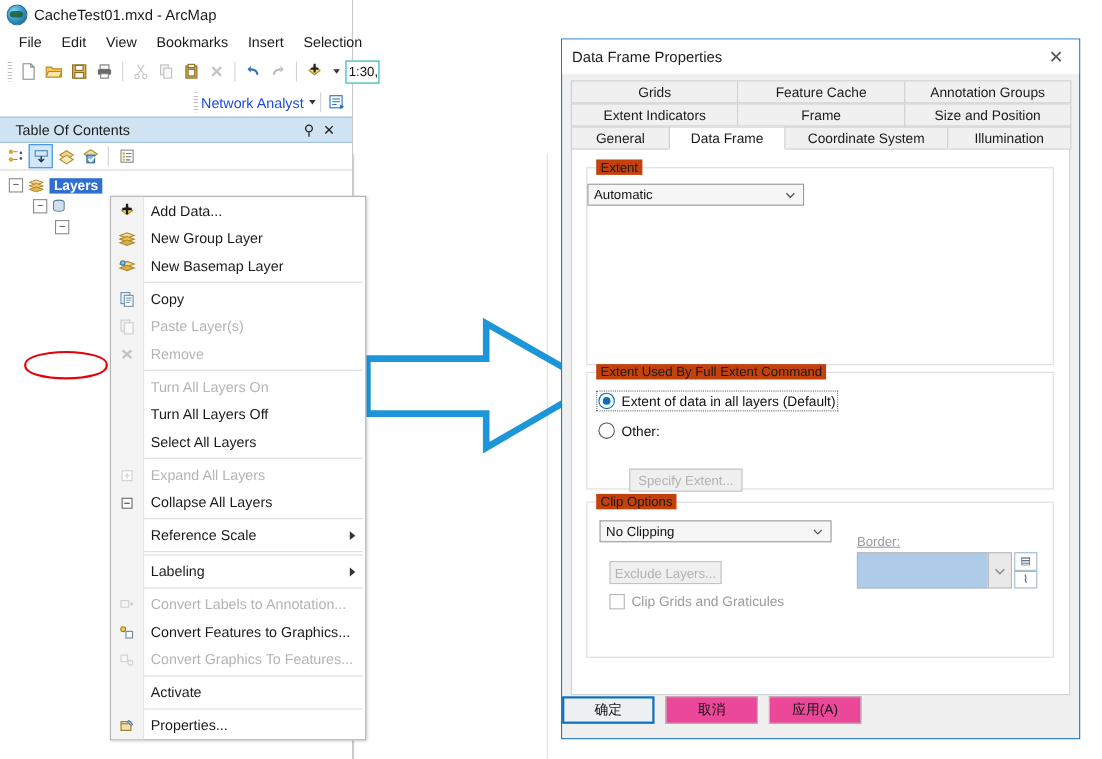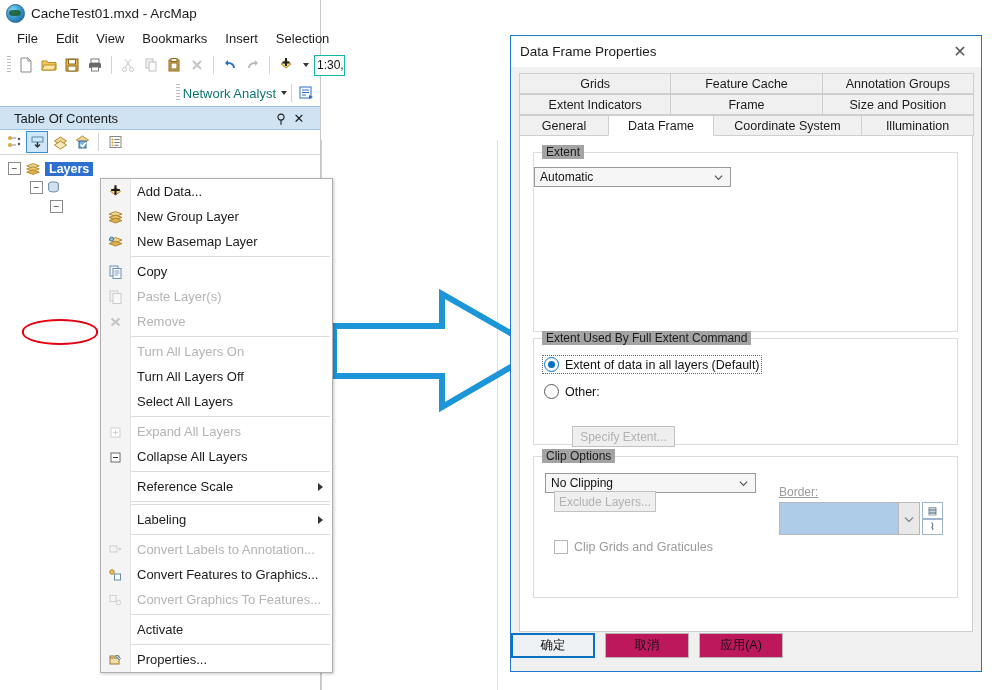--- a/index.html
+++ b/index.html
@@ -46,21 +46,21 @@
       margin: 0 3px; flex:none;}
   .tb-sep { width:1px; height:18px; background:#d2d2d2; margin:0 4px; flex:none;}
   .tbtn { width: 22px; height: 22px; display:flex; align-items:center; justify-content:center; flex:none; }
   .scalebox{
     width: 27px; height: 19px; border:1px solid #14b8a6; background:#fff;
     font-size: 12px; color:#111; display:flex; align-items:center;
     padding-left:2px; overflow:hidden; margin-left:4px; flex:none;
   }
   .toolbar2 {
     height: 26px; display:flex; align-items:center; justify-content:flex-end;
-    padding-right: 2px; font-size: 13px; color:#0f766e;
+    padding-right: 2px; font-size: 13px; color:#1d4ed8;
   }
   .na-label { white-space:nowrap; }
   .caret-down { width:0;height:0;border-left:3.5px solid transparent;border-right:3.5px solid transparent;
                 border-top:4px solid #333; margin-left:5px; }
 
   
   .toc-header {
     height: 22px; background: #cfe3f2; display:flex; align-items:center;
     padding: 0 14px; font-size: 13px; color:#1b1b1b;
     border-top:1px solid #9fc2dc; border-bottom:1px solid #9fc2dc;
@@ -151,21 +151,21 @@
   .tab.sel{ background:#ffffff; border-bottom-color:#ffffff; position:relative; z-index:3; font-weight:normal;}
   .tab-page{
     background:#fff; border:1px solid #cfcfcf; margin-top:-1px; height:497px;
     position:relative; box-sizing:border-box;
   }
 
   .group{
     position:absolute; border:1px solid #dcdcdc;
   }
   .group > .legend{
-    position:absolute; top:-8px; left:8px; background:#a3a3a3; padding:0 4px;
+    position:absolute; top:-8px; left:8px; background:#c2410c; padding:0 4px;
     font-size:12px; color:#1b1b1b; white-space:nowrap;
   }
   .combo{
     height:20px; border:1px solid #9a9a9a; background:#f6f6f6;
     display:flex; align-items:center; padding-left:5px;
     font-size:12px; color:#111; position:relative; box-sizing:border-box;
   }
   .combo .chev{ position:absolute; right:7px; top:5px; width:9px;height:9px;}
   .radio-line{ display:flex; align-items:center; font-size:12.5px; color:#111; }
   .radio{
@@ -199,21 +199,21 @@
   .swatch-side > div{
     flex:1; border:1px solid #9fb6cc; background:#fff; display:flex;
     align-items:center; justify-content:center; font-size:10px; color:#33506b;
   }
   .dlg-footer{
     position:absolute; left:0; right:0; bottom:0; height:52px;
     display:flex; align-items:center; gap:10px;
     padding-right:14px; box-sizing:border-box;
   }
   .dbtn{
-    width:84px;height:25px;border:1px solid #b7b7b7;background:#be185d;
+    width:84px;height:25px;border:1px solid #b7b7b7;background:#ec4899;
     font-size:12.5px;color:#111;display:flex;align-items:center;justify-content:center;
     box-sizing:border-box;
   }
   .dbtn.default{ border:2px solid #0a70c0; background:#eef1f3; }
 
   .red-box{
     position:absolute; border:3px solid #e4000f; z-index:12; pointer-events:none;
   }
   .map-canvas{
     position:absolute; left:321px; top:140px; width:189px; height:550px; background:#fff;
@@ -641,21 +641,21 @@
           <div class="group" style="left:13px; top:320px; right:14px; height:140px;">
             <span class="legend">Clip Options</span>
 
             <div class="combo" style="position:absolute; left:11px; top:16px; width:211px;">
               <span>No Clipping</span>
               <svg class="chev" viewBox="0 0 10 10">
                   <path d="M1 3l4 4 4-4" fill="none" stroke="#555" stroke-width="1.3"></path>
                 </svg>
             </div>
 
-            <div class="btn-gray" style="position:absolute; left:20px; top:34px; width:102px; height:21px;">Exclude Layers...</div>
+            <div class="btn-gray" style="position:absolute; left:20px; top:53px; width:102px; height:21px;">Exclude Layers...</div>
 
             <div class="radio-line" style="position:absolute; left:20px; top:83px; color:#9b9b9b;">
               <span class="checkbox"></span>
               <span>Clip Grids and Graticules</span>
             </div>
 
             <div style="position:absolute; left:245px; top:28px; font-size:12px; color:#9b9b9b;text-align:right;" class="ul">Border:</div>
             <div class="swatch-wrap" style="position:absolute; left:245px; top:45px; width:164px; height:33px;">
               <div class="swatch" style="flex:1;"></div>
               <div class="swatch-drop">

